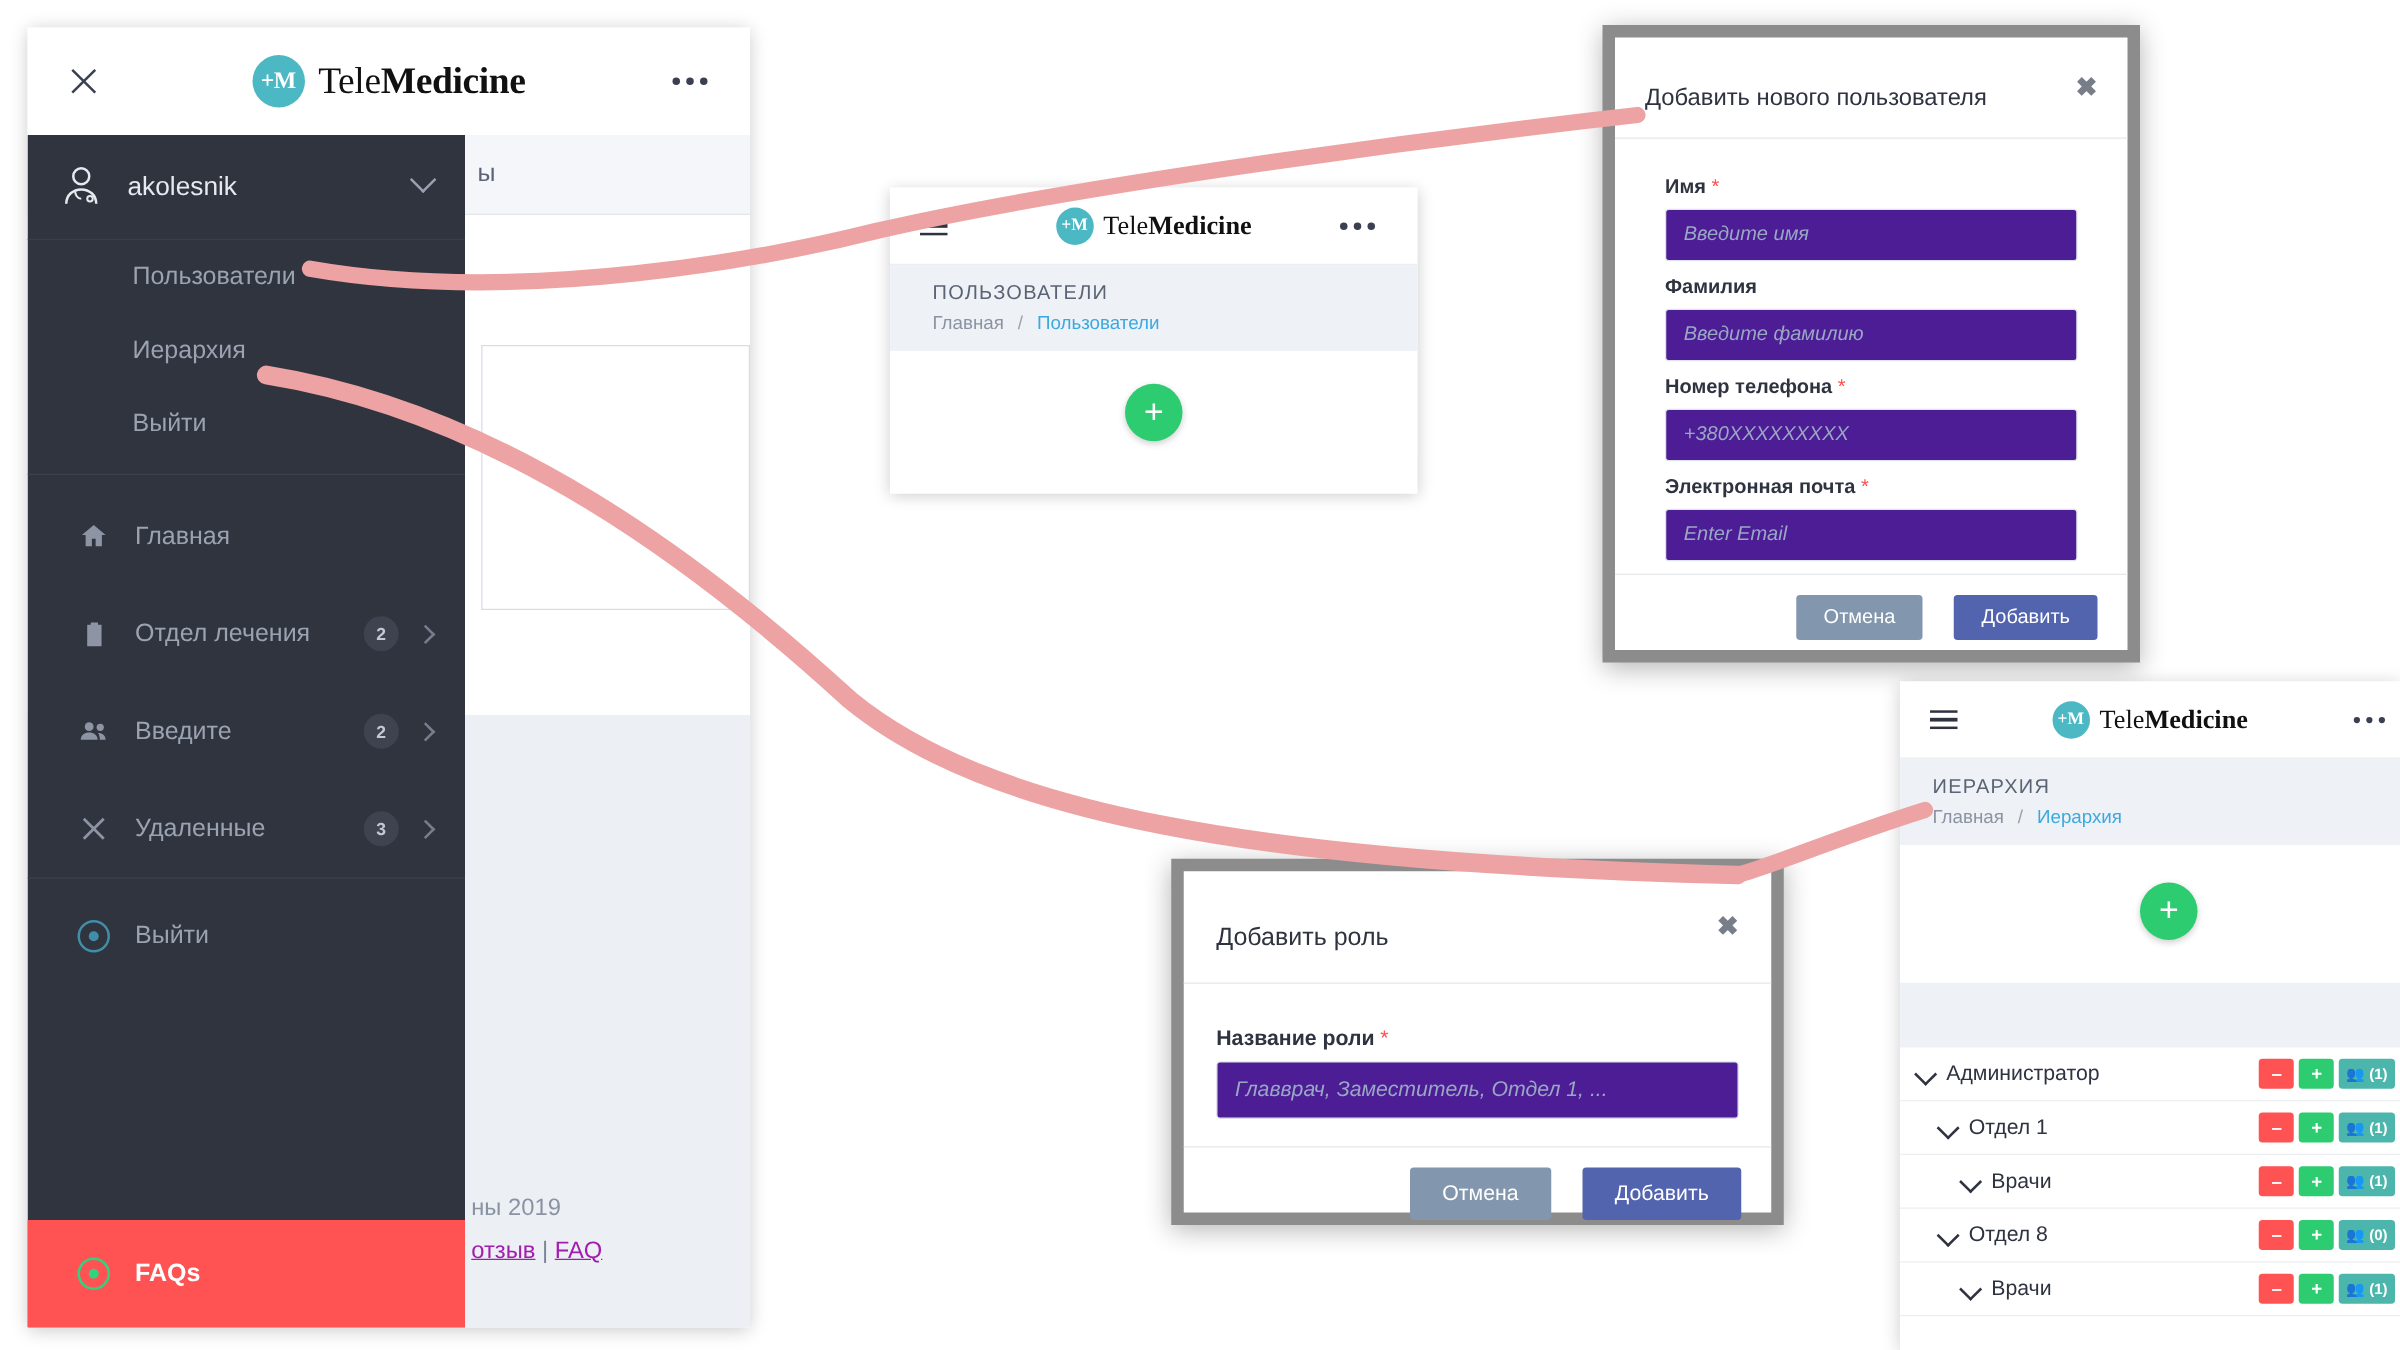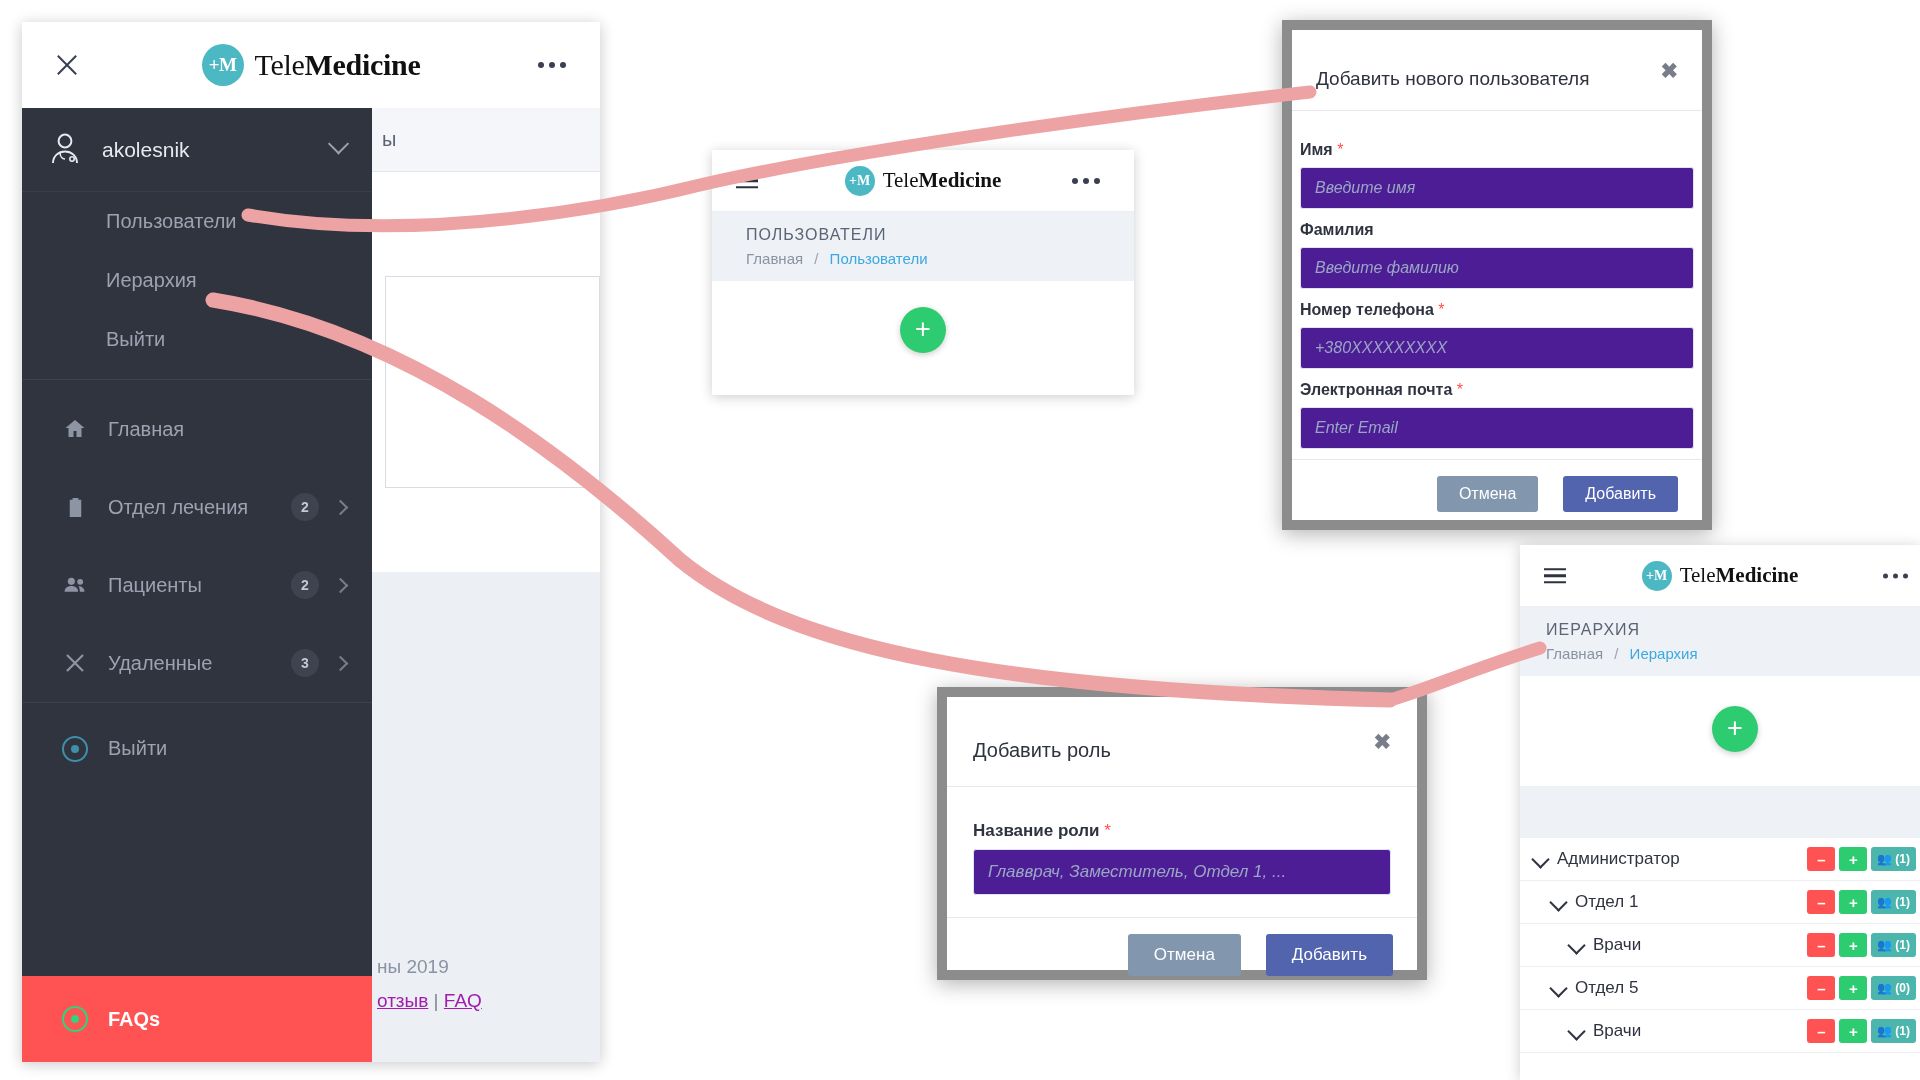--- a/index.html
+++ b/index.html
@@ -167,21 +167,21 @@
     background: #8c8c8c; padding: 10px;
     box-shadow: 0 4px 20px rgba(0,0,0,.3);
   }
   .dlg-inner { background: #fff; width: 100%; height: 100%; display:flex; flex-direction:column; }
   .dlg-head {
     padding: 20px 24px; border-bottom: 1px solid #e6e8ec;
     display: flex; align-items: center;
   }
   .dlg-title { font-size: 19px; color: #2f3340; flex: 1; margin-top: 18px; }
   .dlg-close { font-size: 21px; color: #777d89; font-weight: bold; line-height: 1; }
-  .dlg-body { padding: 18px 8px 10px; flex: 1; }
+  .dlg-body { padding: 18px 40px 10px; flex: 1; }
   .field-label { font-size: 16px; color: #2f3340; margin: 12px 0 8px; font-weight: bold; }
   .field-label .req { color: #ff4d4f; font-weight: normal; }
   .field-input {
     width: 100%; height: 42px; border: 1px solid #dfe3ea; border-radius: 3px;
     padding: 0 14px; font-size: 16px; color: #9aa7c4; background: #4c1d95;
     display: flex; align-items: center; font-style: italic;
   }
   .dlg-foot {
     border-top: 1px solid #e6e8ec; padding: 16px 24px;
     display: flex; justify-content: flex-end; gap: 25px;
@@ -334,21 +334,21 @@
 
         <div class="nav-item">
           <span class="nav-icon">
             <svg viewBox="0 0 24 24" width="25" height="25" fill="#8d94a3">
                 <circle cx="8" cy="8" r="3.4"></circle>
                 <circle cx="16.5" cy="8.5" r="2.8"></circle>
                 <path d="M1.5 18c0-3.6 2.9-5.6 6.5-5.6s6.5 2 6.5 5.6z"></path>
                 <path d="M15 12.8c3.1 0 5.6 1.8 5.6 5.2h-4.4c0-2-.5-3.7-1.2-5.2z"></path>
               </svg>
           </span>
-          <span class="nav-label">Пациенты</span>
+          <span class="nav-label">Введите</span>
           <span class="nav-badge">2</span>
           <span class="chev-right"></span>
         </div>
 
         <div class="nav-item">
           <span class="nav-icon">
             <svg viewBox="0 0 24 24" width="24" height="24" stroke="#8d94a3" stroke-width="2.2" fill="none">
                 <path d="M4 4l16 16M20 4L4 20"></path>
               </svg>
           </span>
@@ -551,21 +551,21 @@
             <span class="tact minus">–</span>
             <span class="tact plus">+</span>
             <span class="tact users">
               <span>👥</span>
               <span>(1)</span>
             </span>
           </span>
         </div>
         <div class="tree-row" style="padding-left: 32px;">
           <span class="tree-caret"></span>
-          <span class="tree-label">Отдел 5</span>
+          <span class="tree-label">Отдел 8</span>
           <span class="tree-actions">
             <span class="tact minus">–</span>
             <span class="tact plus">+</span>
             <span class="tact users">
               <span>👥</span>
               <span>(0)</span>
             </span>
           </span>
         </div>
         <div class="tree-row" style="padding-left: 50px;">

